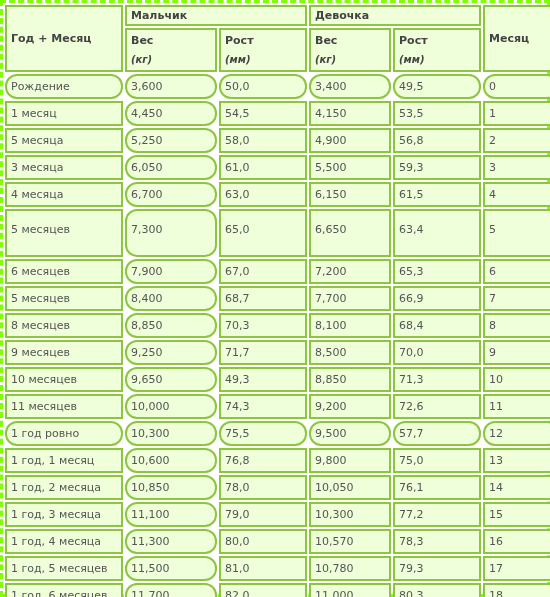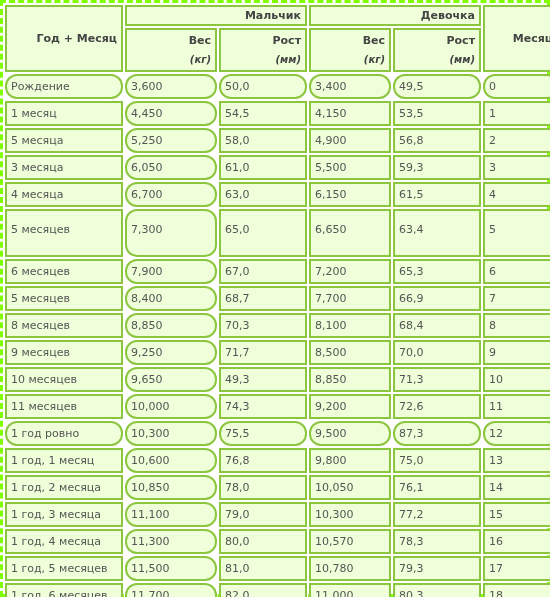--- a/index.html
+++ b/index.html
@@ -30,21 +30,21 @@
     color:#555555;
     padding:2px 4px;
     font-weight:normal;
     text-align:left;
     vertical-align:middle;
     box-sizing:border-box;
     overflow:hidden;
     white-space:nowrap;
   }
   table.growth th{
-    text-align:right;
+    text-align:left;
     font-weight:bold;
     color:#444444;
     font-size:11px;
   }
   th.hdr-group{height:19px;padding:0;}
   th.hdr-sub{height:44px;padding:0;line-height:1.55;}
   th.hdr-tall{height:67px;padding:0;margin-left:12px;}
   .unit{font-size:10px;display:block;margin-top:3px;font-style:italic;}
   td.c-cyan{background:#ccffff;border-radius:12px;}
   td.c-pink{background:#ffb3b3;}
@@ -192,21 +192,21 @@
           <td class="c-green">74,3</td>
           <td class="c-pink">9,200</td>
           <td class="c-green">72,6</td>
           <td class="c-green">11</td>
         </tr>
         <tr class="r-std">
           <td class="c-cyan">1 год ровно</td>
           <td class="c-cyan">10,300</td>
           <td class="c-cyan">75,5</td>
           <td class="c-cyan">9,500</td>
-          <td class="c-cyan">87,3</td>
+          <td class="c-cyan">57,7</td>
           <td class="c-cyan">12</td>
         </tr>
         <tr class="r-std">
           <td class="c-green">1 год, 1 месяц</td>
           <td class="c-cyan">10,600</td>
           <td class="c-green">76,8</td>
           <td class="c-pink">9,800</td>
           <td class="c-green">75,0</td>
           <td class="c-green">13</td>
         </tr>

